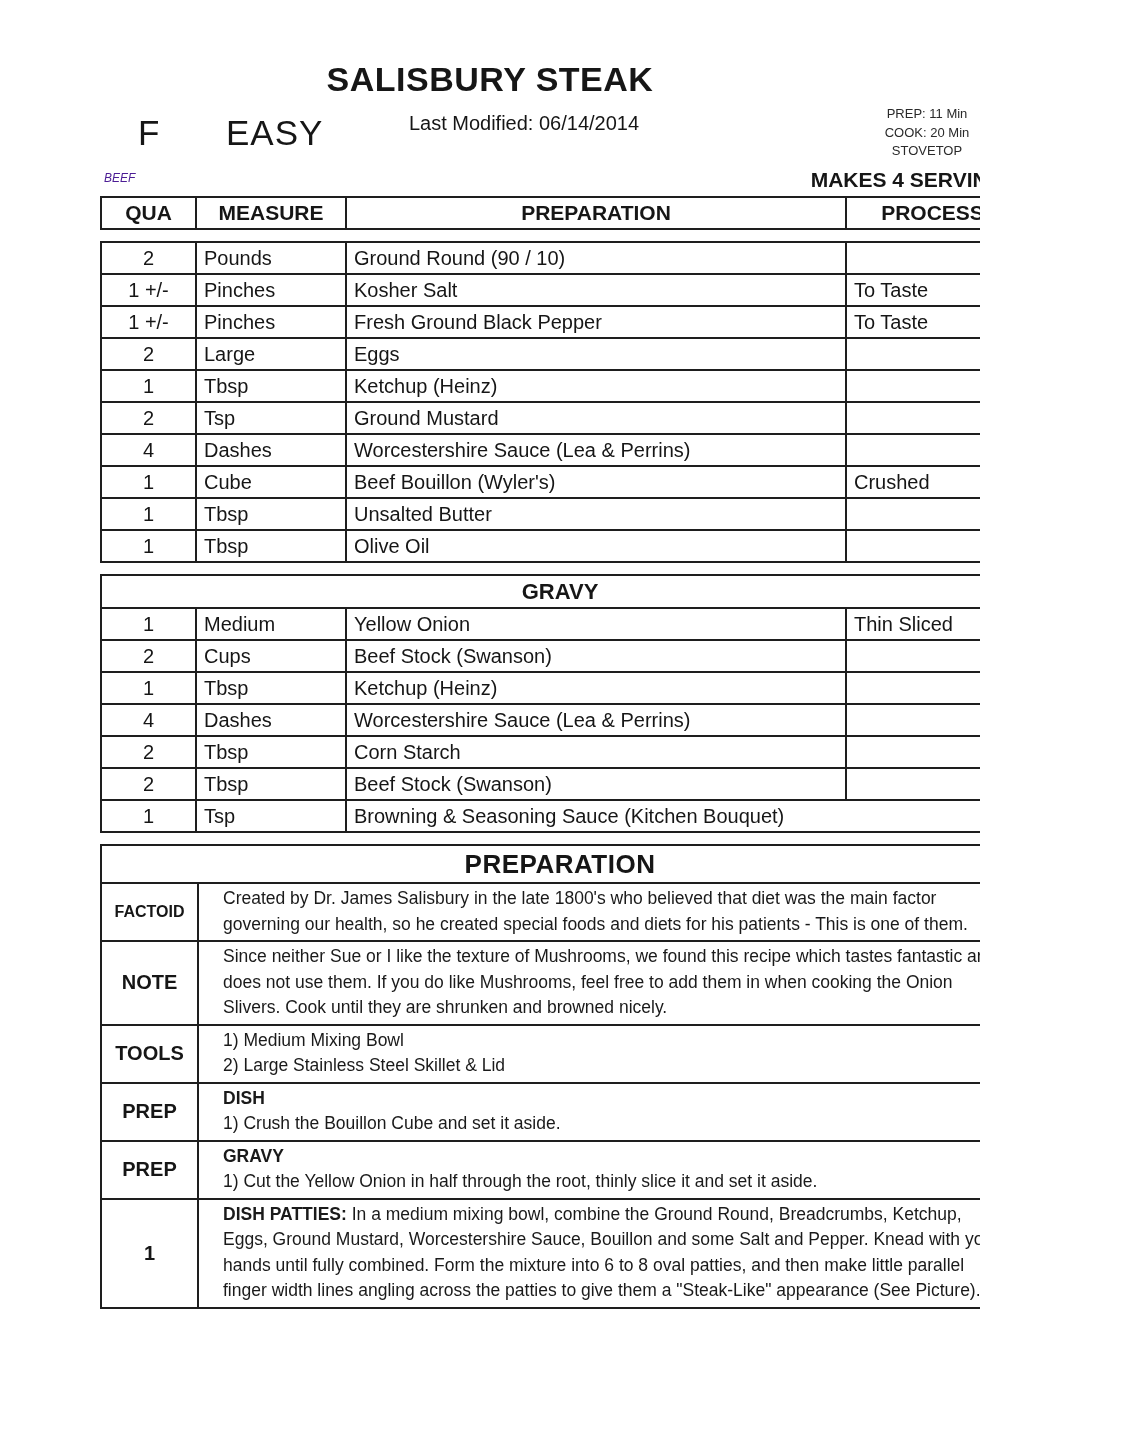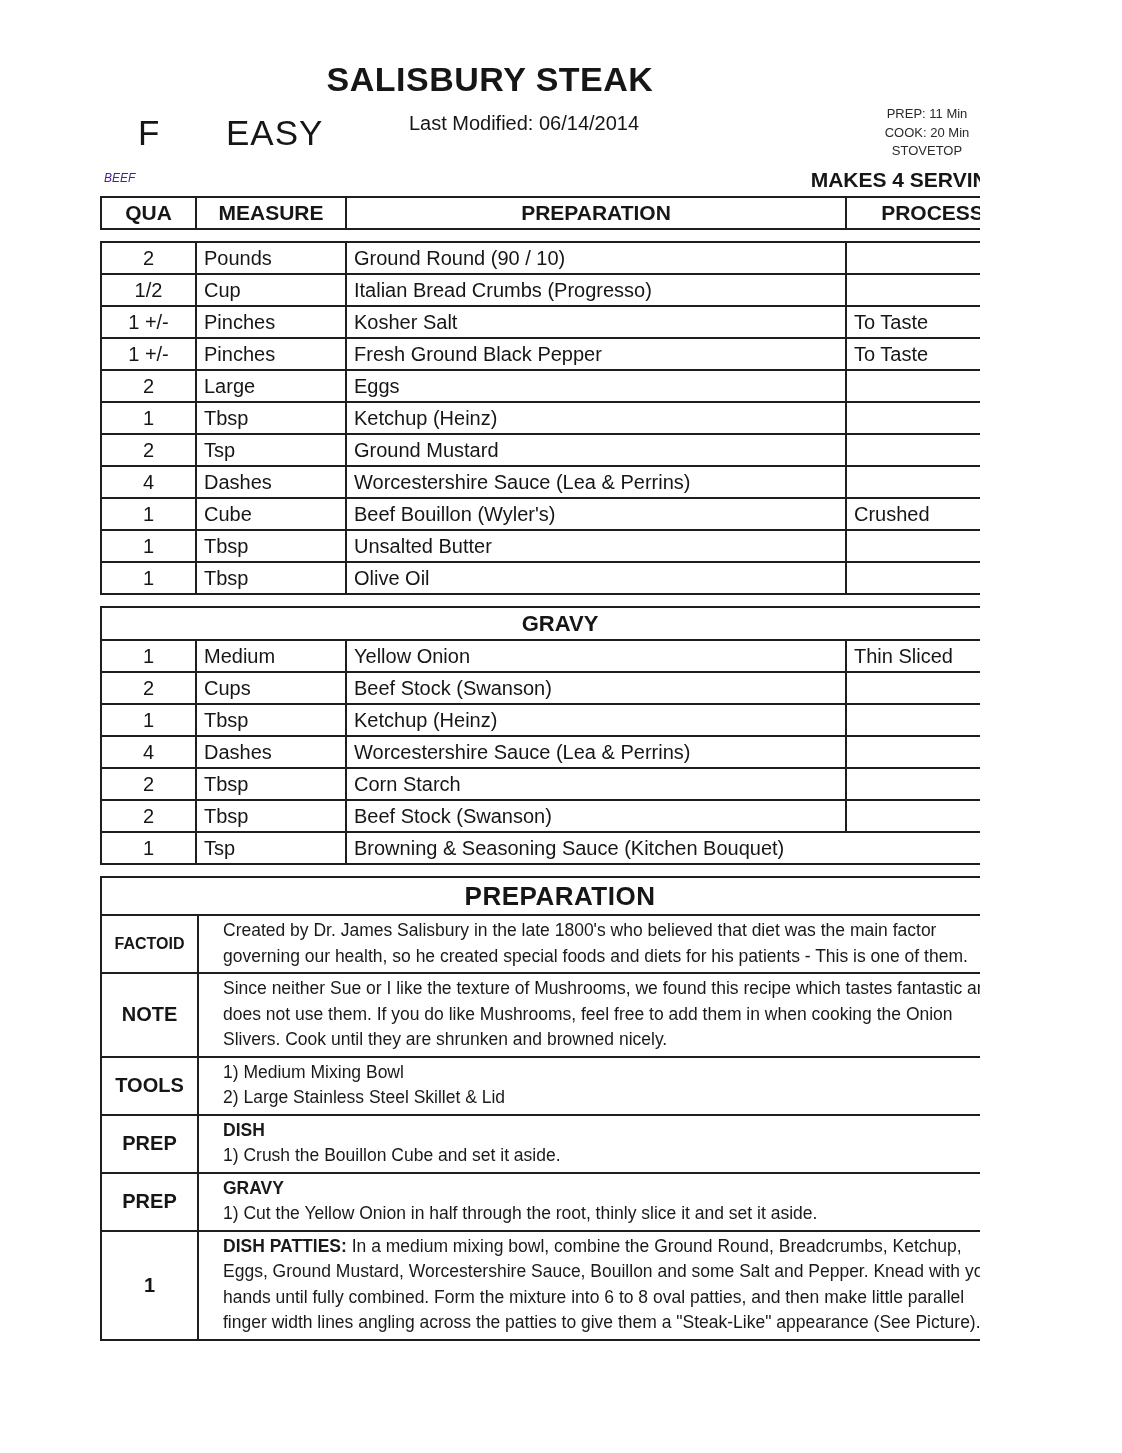--- a/index.html
+++ b/index.html
@@ -98,26 +98,20 @@
         <col style="width:173px">
       </colgroup>
     <tbody>
     <tr>
       <td class="c-qty">2</td>
       <td class="c-measure">Pounds</td>
       <td class="c-ingredient">Ground Round (90 / 10)</td>
       <td class="c-process"></td>
     </tr>
     <tr>
-      <td class="c-qty">1/2</td>
-      <td class="c-measure">Cup</td>
-      <td class="c-ingredient">Italian Bread Crumbs (Progresso)</td>
-      <td class="c-process"></td>
-    </tr>
-    <tr>
       <td class="c-qty">1 +/-</td>
       <td class="c-measure">Pinches</td>
       <td class="c-ingredient">Kosher Salt</td>
       <td class="c-process">To Taste</td>
     </tr>
     <tr>
       <td class="c-qty">1 +/-</td>
       <td class="c-measure">Pinches</td>
       <td class="c-ingredient">Fresh Ground Black Pepper</td>
       <td class="c-process">To Taste</td>

